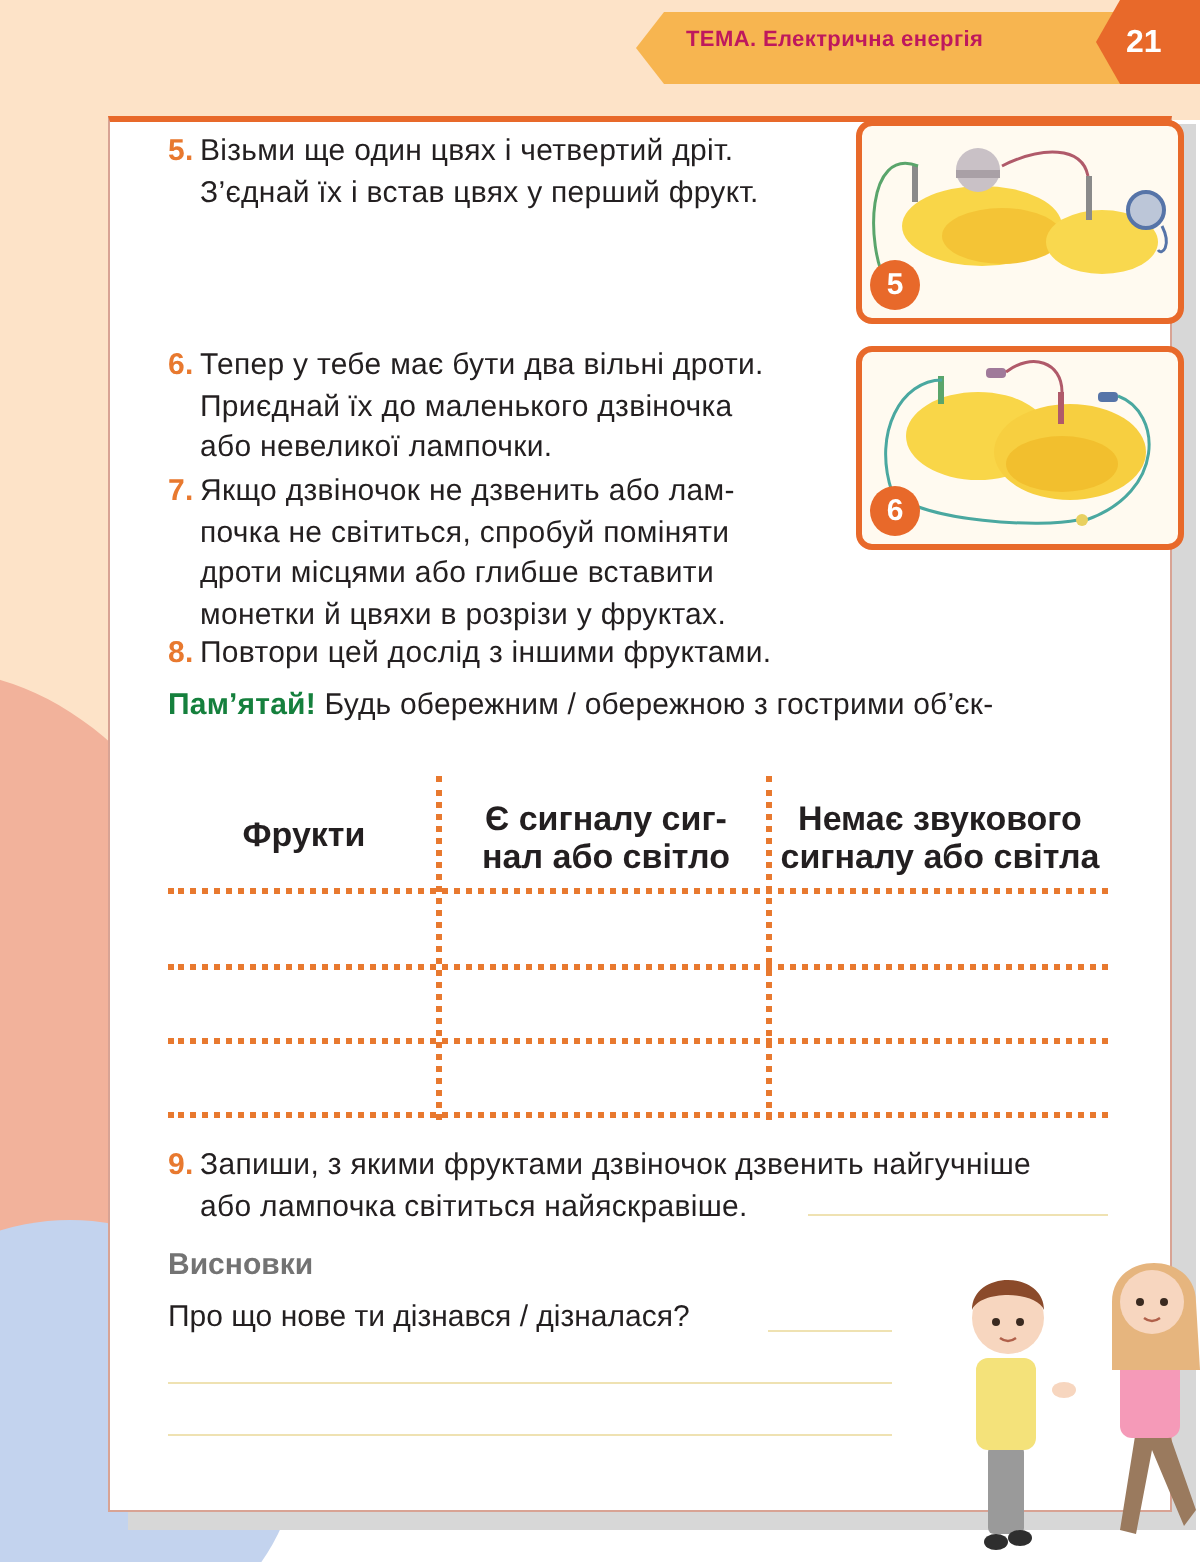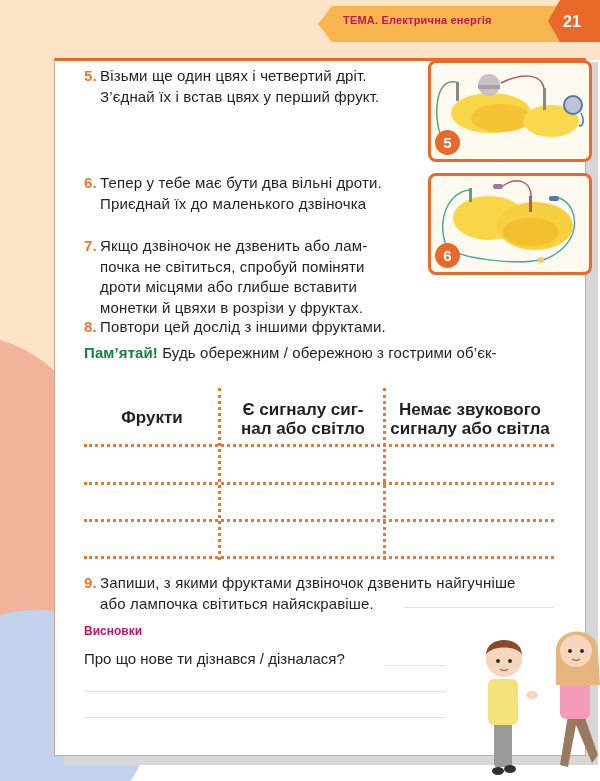--- a/index.html
+++ b/index.html
@@ -97,22 +97,22 @@
       border-top: 3px dotted #e8792f;
     }
     .vline {
       position: absolute; top: 0; width: 0; height: 172px;
       border-left: 3px dotted #e8792f;
     }
     .answer-line {
       position: absolute; height: 0; border-top: 1px solid #efe2b2;
     }
     .section-title {
-      position: absolute; left: 84px; top: 624px; font-weight: bold; font-size: 12px;
-      color: #be185d;
+      position: absolute; left: 84px; top: 624px; font-weight: bold; font-size: 15px;
+      color: #737373;
     }
     .question {
       position: absolute; left: 84px; top: 650px; font-size: 15px; white-space: nowrap;
     }
     .kids { position: absolute; left: 460px; top: 615px; }
   </style>
 </head>
 <body>
 
 <div class="top-band"></div>
@@ -134,20 +134,21 @@
     <span class="line">Візьми ще один цвях і четвертий дріт.</span>
     <span class="line">З’єднай їх і встав цвях у перший фрукт.</span>
   </span>
 </div>
 
 <div class="step" style="top:173px;">
   <span class="num">6.</span>
   <span class="body">
     <span class="line">Тепер у тебе має бути два вільні дроти.</span>
     <span class="line">Приєднай їх до маленького дзвіночка</span>
+    <span class="line">або невеликої лампочки.</span>
   </span>
 </div>
 
 <div class="step" style="top:236px;">
   <span class="num">7.</span>
   <span class="body">
     <span class="line">Якщо дзвіночок не дзвенить або лам-</span>
     <span class="line">почка не світиться, спробуй поміняти</span>
     <span class="line">дроти місцями або глибше вставити</span>
     <span class="line">монетки й цвяхи в розрізи у фруктах.</span>

